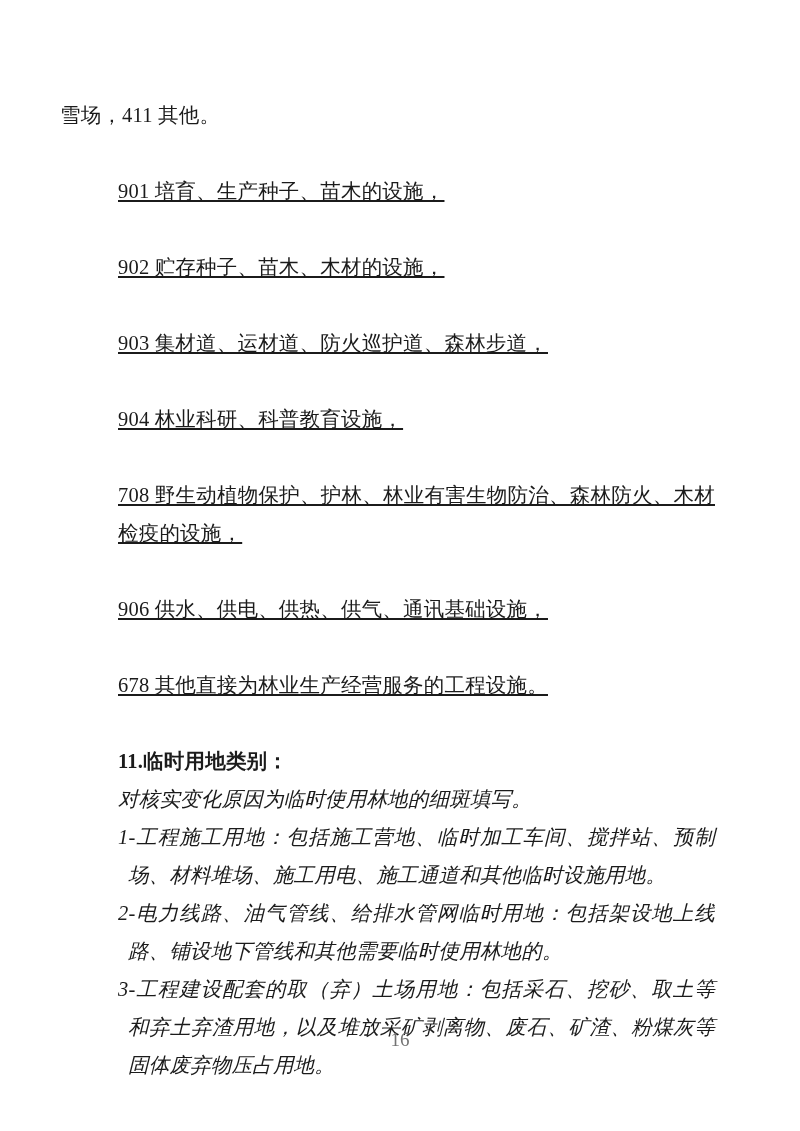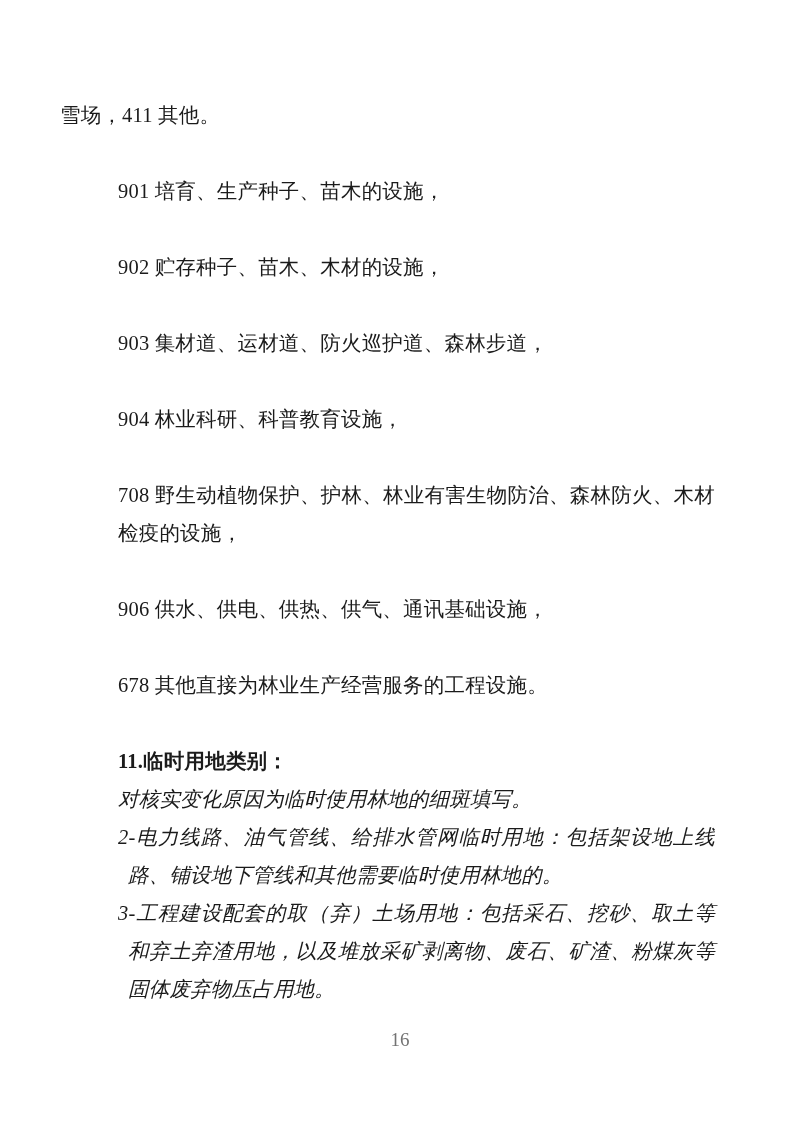--- a/index.html
+++ b/index.html
@@ -41,21 +41,21 @@
     letter-spacing: 0.2px;
     color: #1b1b1b;
   }
 
   
   .gap-0  { margin-top: 0; font-style: italic; }
   .gap-1  { margin-top: 38px; }
 
   
   .ind-2 { text-indent: 2em; }          
-  .ind-lead { padding-left: 58px; text-indent: 0; }  
+  .ind-lead { padding-left: 58px; text-indent: 0; text-decoration: underline; }  
   .ind-head { padding-left: 58px; text-indent: 0; }  
 
   .b { font-weight: bold; }
 
   .numlist {
     padding-left: 68px;
     text-indent: -10px;
   }
 
   .runon { text-indent: 0; }
@@ -92,20 +92,21 @@
     <p class="para ind-lead gap-1">708 野生动植物保护、护林、林业有害生物防治、森林防火、木材检疫的设施，</p>
 
     <p class="para ind-lead gap-1">906 供水、供电、供热、供气、通讯基础设施，</p>
 
     <p class="para ind-lead gap-1">678 其他直接为林业生产经营服务的工程设施。</p>
 
     <p class="para ind-head b gap-1">11.临时用地类别：</p>
 
     <p class="para ind-head gap-0">对核实变化原因为临时使用林地的细斑填写。</p>
 
+    <p class="para numlist gap-0">1-工程施工用地：包括施工营地、临时加工车间、搅拌站、预制场、材料堆场、施工用电、施工通道和其他临时设施用地。</p>
 
     <p class="para numlist gap-0">2-电力线路、油气管线、给排水管网临时用地：包括架设地上线路、铺设地下管线和其他需要临时使用林地的。</p>
 
     <p class="para numlist gap-0">3-工程建设配套的取（弃）土场用地：包括采石、挖砂、取土等和弃土弃渣用地，以及堆放采矿剥离物、废石、矿渣、粉煤灰等固体废弃物压占用地。</p>
 
   </div>
 
   <div id="page-number">16</div>
 
 </div>

